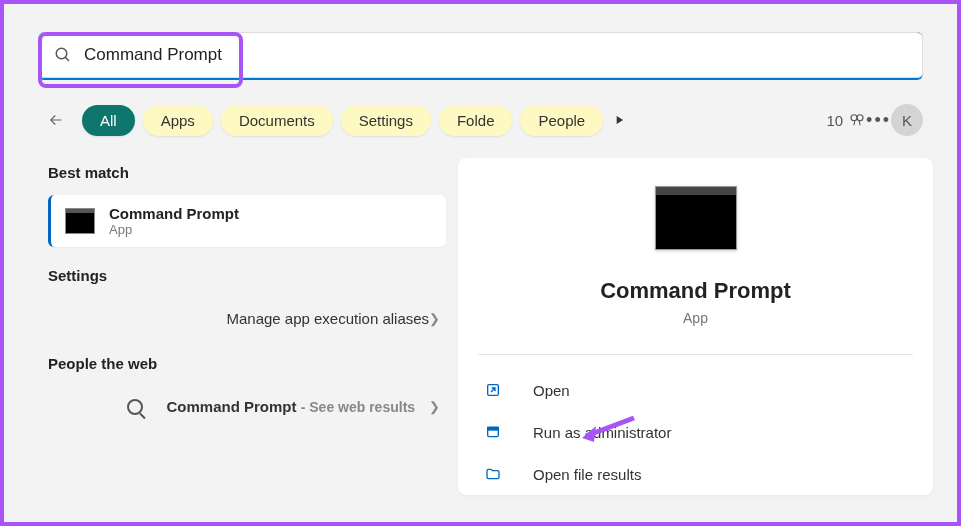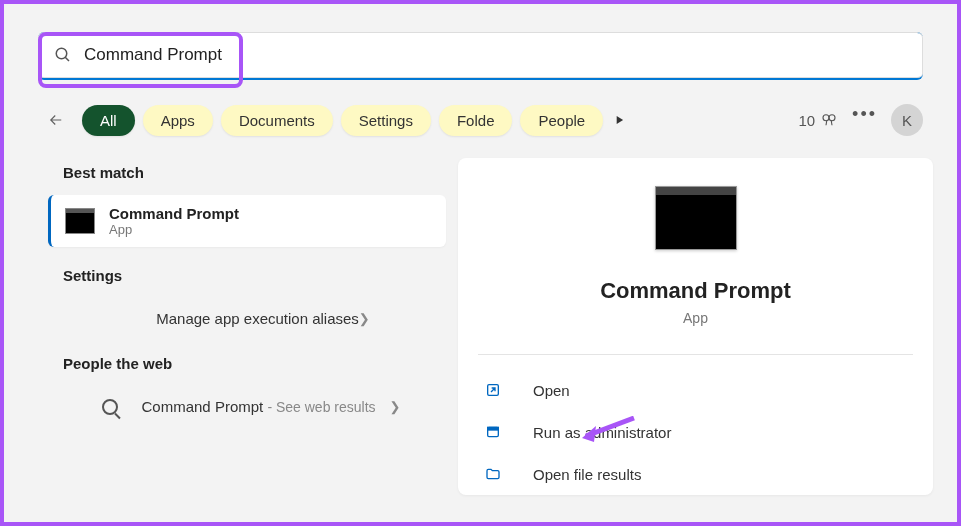--- a/index.html
+++ b/index.html
@@ -7,42 +7,42 @@
     
     .search-bar-wrapper { padding: 28px 34px 14px 34px; }
     .search-highlight { border: 4px solid #a855f7; border-radius: 8px; display: inline-block; width: 205px; position: absolute; top: 28px; left: 34px; height: 56px; z-index: 10; pointer-events: none; }
     .search-bar { background: #fff; border-radius: 6px; height: 48px; display: flex; align-items: center; padding: 0 16px; box-shadow: 0 0 0 1px #ddd inset, 0 2px 0 -1px #0078d4 inset; border-bottom: 2px solid #0078d4; }
     .search-icon-box { margin-right: 12px; color: #555; }
     .search-input { border: none; outline: none; font-size: 17px; flex: 1; background: transparent; color: #222; }
     
     .tabs-row { display: flex; align-items: center; padding: 8px 34px 0 34px; gap: 8px; }
     .back-btn { width: 36px; height: 36px; display: flex; align-items: center; justify-content: center; color: #606060; border-radius: 4px; cursor: pointer; }
     .tab { padding: 7px 18px; border-radius: 18px; font-size: 15px; color: #333; background: #fef9c3; box-shadow: 0 1px 2px rgba(0,0,0,0.08); cursor: pointer; white-space: nowrap; }
-    .tab.active { background: #14532d; color: #fff; }
+    .tab.active { background: #0f766e; color: #fff; }
     .tab-caret { width: 24px; height: 24px; display: flex; align-items: center; justify-content: center; color: #333; cursor: pointer; margin-left: -4px; }
-    .tabs-right { margin-left: auto; display: flex; gap: 14px; }
+    .tabs-right { margin-left: auto; display: flex; align-items: center; }
     .rewards { display: flex; align-items: center; gap: 5px; font-size: 15px; color: #555; }
     .more-btn { font-size: 18px; color: #555; cursor: pointer; letter-spacing: 2px; }
     .avatar { width: 32px; height: 32px; border-radius: 50%; background: #d4d4d4; display: flex; align-items: center; justify-content: center; font-size: 15px; color: #555; }
     
     .main { display: flex; padding: 20px 24px 0 44px; gap: 12px; }
     .left-col { width: 398px; }
     .right-col { flex: 1; background: #fff; border-radius: 8px; padding: 20px 20px 0 20px; display: flex; flex-direction: column; align-items: center; box-shadow: 0 1px 3px rgba(0,0,0,0.05); }
     
-    .section-title { font-size: 15px; font-weight: 600; color: #222; margin: 6px 0 14px 15px; }
+    .section-title { font-size: 15px; font-weight: 600; color: #222; margin: 6px 0 14px 0; }
     
     .best-match-item { background: #fff; border-radius: 6px; padding: 10px 14px; display: flex; align-items: center; gap: 14px; border-left: 3px solid #0067c0; margin-bottom: 20px; box-shadow: 0 1px 2px rgba(0,0,0,0.04); }
     .cmd-icon-sm { width: 30px; height: 26px; background: #000; border: 1px solid #888; position: relative; }
     .cmd-icon-sm::before { content: ''; position: absolute; top: 0; left: 0; right: 0; height: 4px; background: #555; }
     .best-match-item .title { font-size: 15px; font-weight: 600; color: #222; }
     .best-match-item .subtitle { font-size: 13px; color: #777; }
     
-    .setting-item, .web-item { display: flex; align-items: center; justify-content: center; padding: 12px 6px 12px 38px; font-size: 15px; color: #333; cursor: pointer; position: relative; }
+    .setting-item, .web-item { display: flex; align-items: center; justify-content: flex-end; padding: 12px 6px 12px 38px; font-size: 15px; color: #333; cursor: pointer; position: relative; }
     .web-item { padding-left: 14px; gap: 14px; }
-    .web-item-left { display: flex; align-items: center; gap: 24px; }
+    .web-item-left { display: flex; align-items: center; gap: 24px; font-weight: bold; }
     .web-subtitle { color: #888; font-size: 14px; }
     .chevron { color: #888; font-size: 13px; }
     
     .search-glyph { width: 16px; height: 16px; border: 2px solid #555; border-radius: 50%; position: relative; }
     .search-glyph::after { content: ''; position: absolute; width: 7px; height: 2px; background: #555; bottom: -4px; right: -5px; transform: rotate(45deg); }
     
     .preview-icon { width: 82px; height: 64px; background: #000; border: 1px solid #999; margin-top: 8px; position: relative; box-shadow: 0 1px 3px rgba(0,0,0,0.2); }
     .preview-icon::before { content: ''; position: absolute; top: 0; left: 0; right: 0; height: 8px; background: #444; }
     .preview-title { font-size: 22px; font-weight: 600; color: #222; margin-top: 28px; }
     .preview-subtitle { font-size: 14px; color: #777; margin-top: 6px; }

